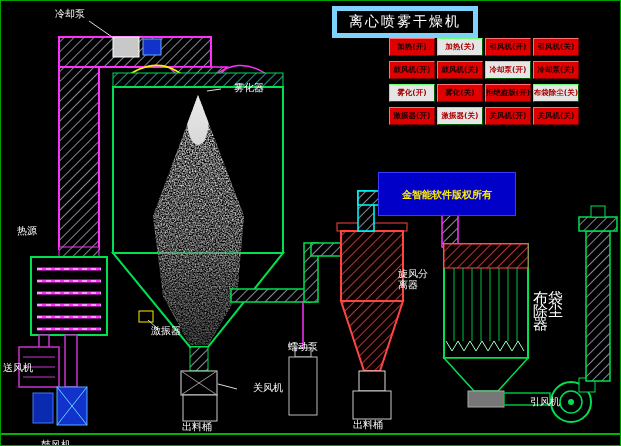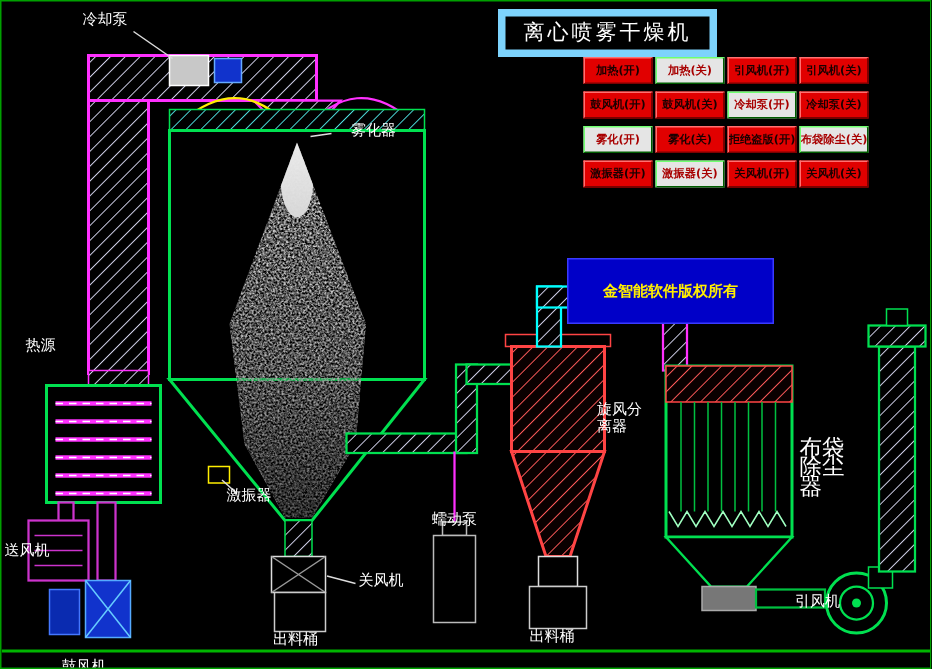--- a/index.html
+++ b/index.html
@@ -222,21 +222,21 @@
   <div id="notice-box">
     <div class="n1">金智能软件版权所有</div>
   </div>
 
   <div class="lbl" style="left:54px;top:8px">冷却泵</div>
   <div class="lbl" style="left:233px;top:82px">雾化器</div>
   <div class="lbl" style="left:16px;top:225px">热源</div>
   <div class="lbl" style="left:150px;top:325px">激振器</div>
   <div class="lbl" style="left:2px;top:362px">送风机</div>
   <div class="lbl" style="left:40px;top:439px">鼓风机</div>
-  <div class="lbl" style="left:238px;top:382px">关风机</div>
+  <div class="lbl" style="left:252px;top:382px">关风机</div>
   <div class="lbl" style="left:181px;top:421px">出料桶</div>
   <div class="lbl" style="left:287px;top:341px">蠕动泵</div>
   <div class="lbl" style="left:352px;top:419px">出料桶</div>
   <div class="lbl wrap" style="left:397px;top:244px;width:36px">旋风分离器</div>
   <div class="lbl wrap" style="left:532px;top:268px;width:38px;font-size:15px;line-height:13px">布袋除尘器</div>
   <div class="lbl" style="left:529px;top:396px">引风机</div>
 
 </div>
 
 </body></html>

